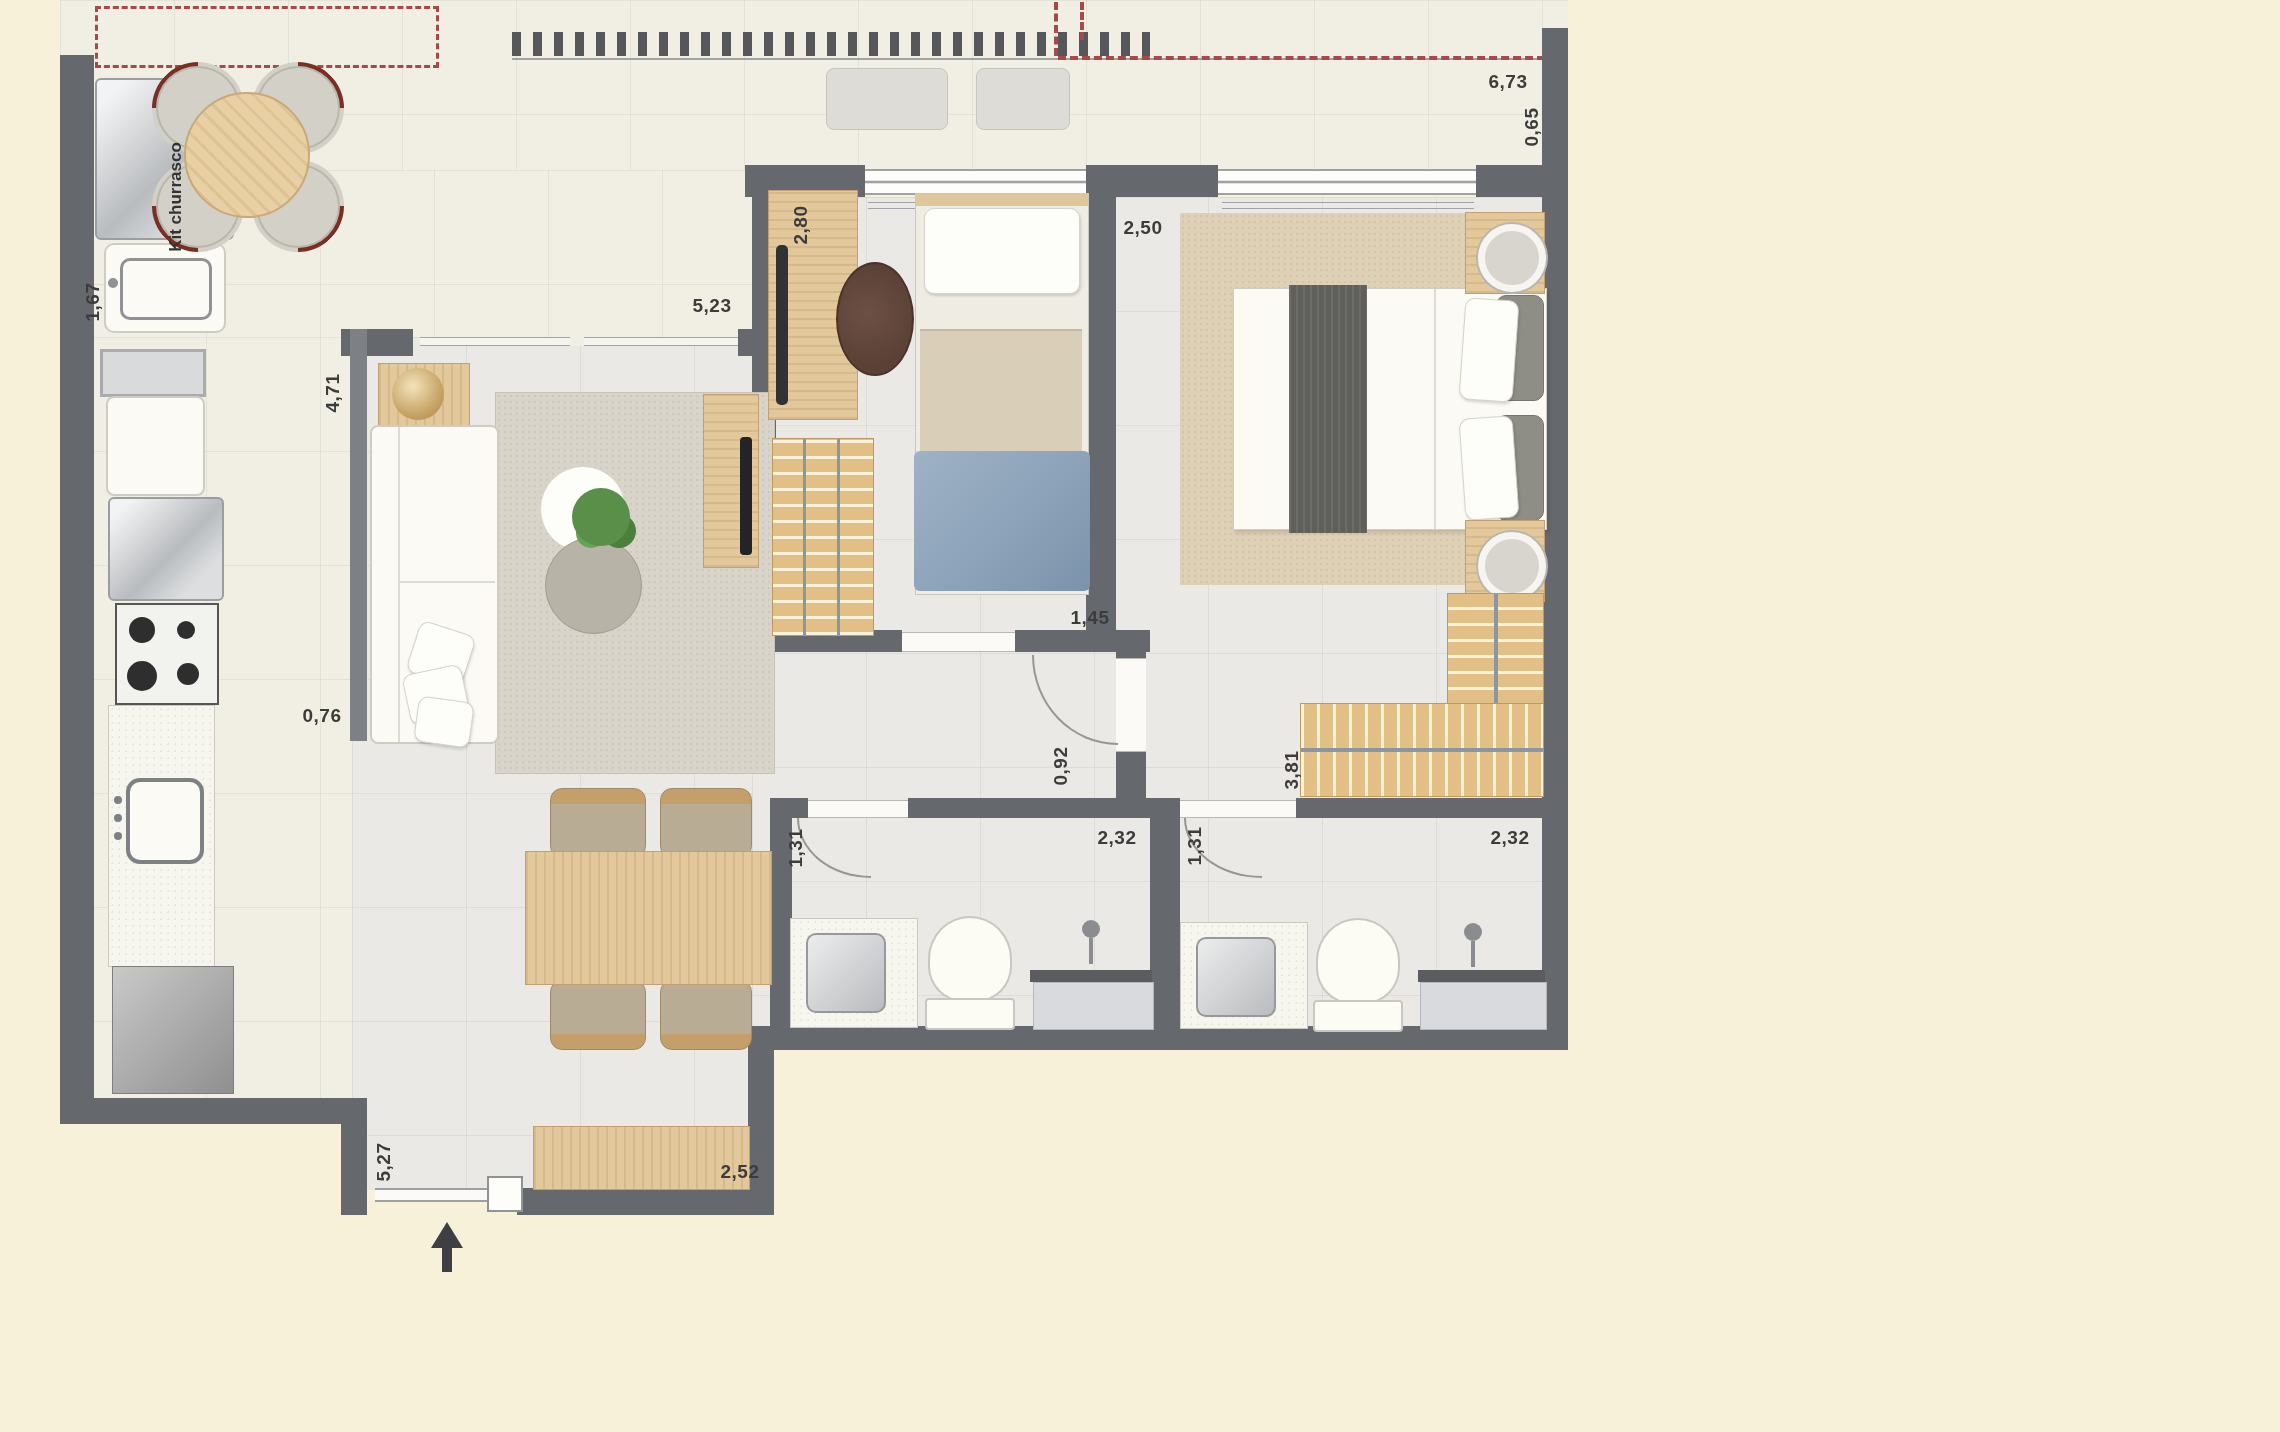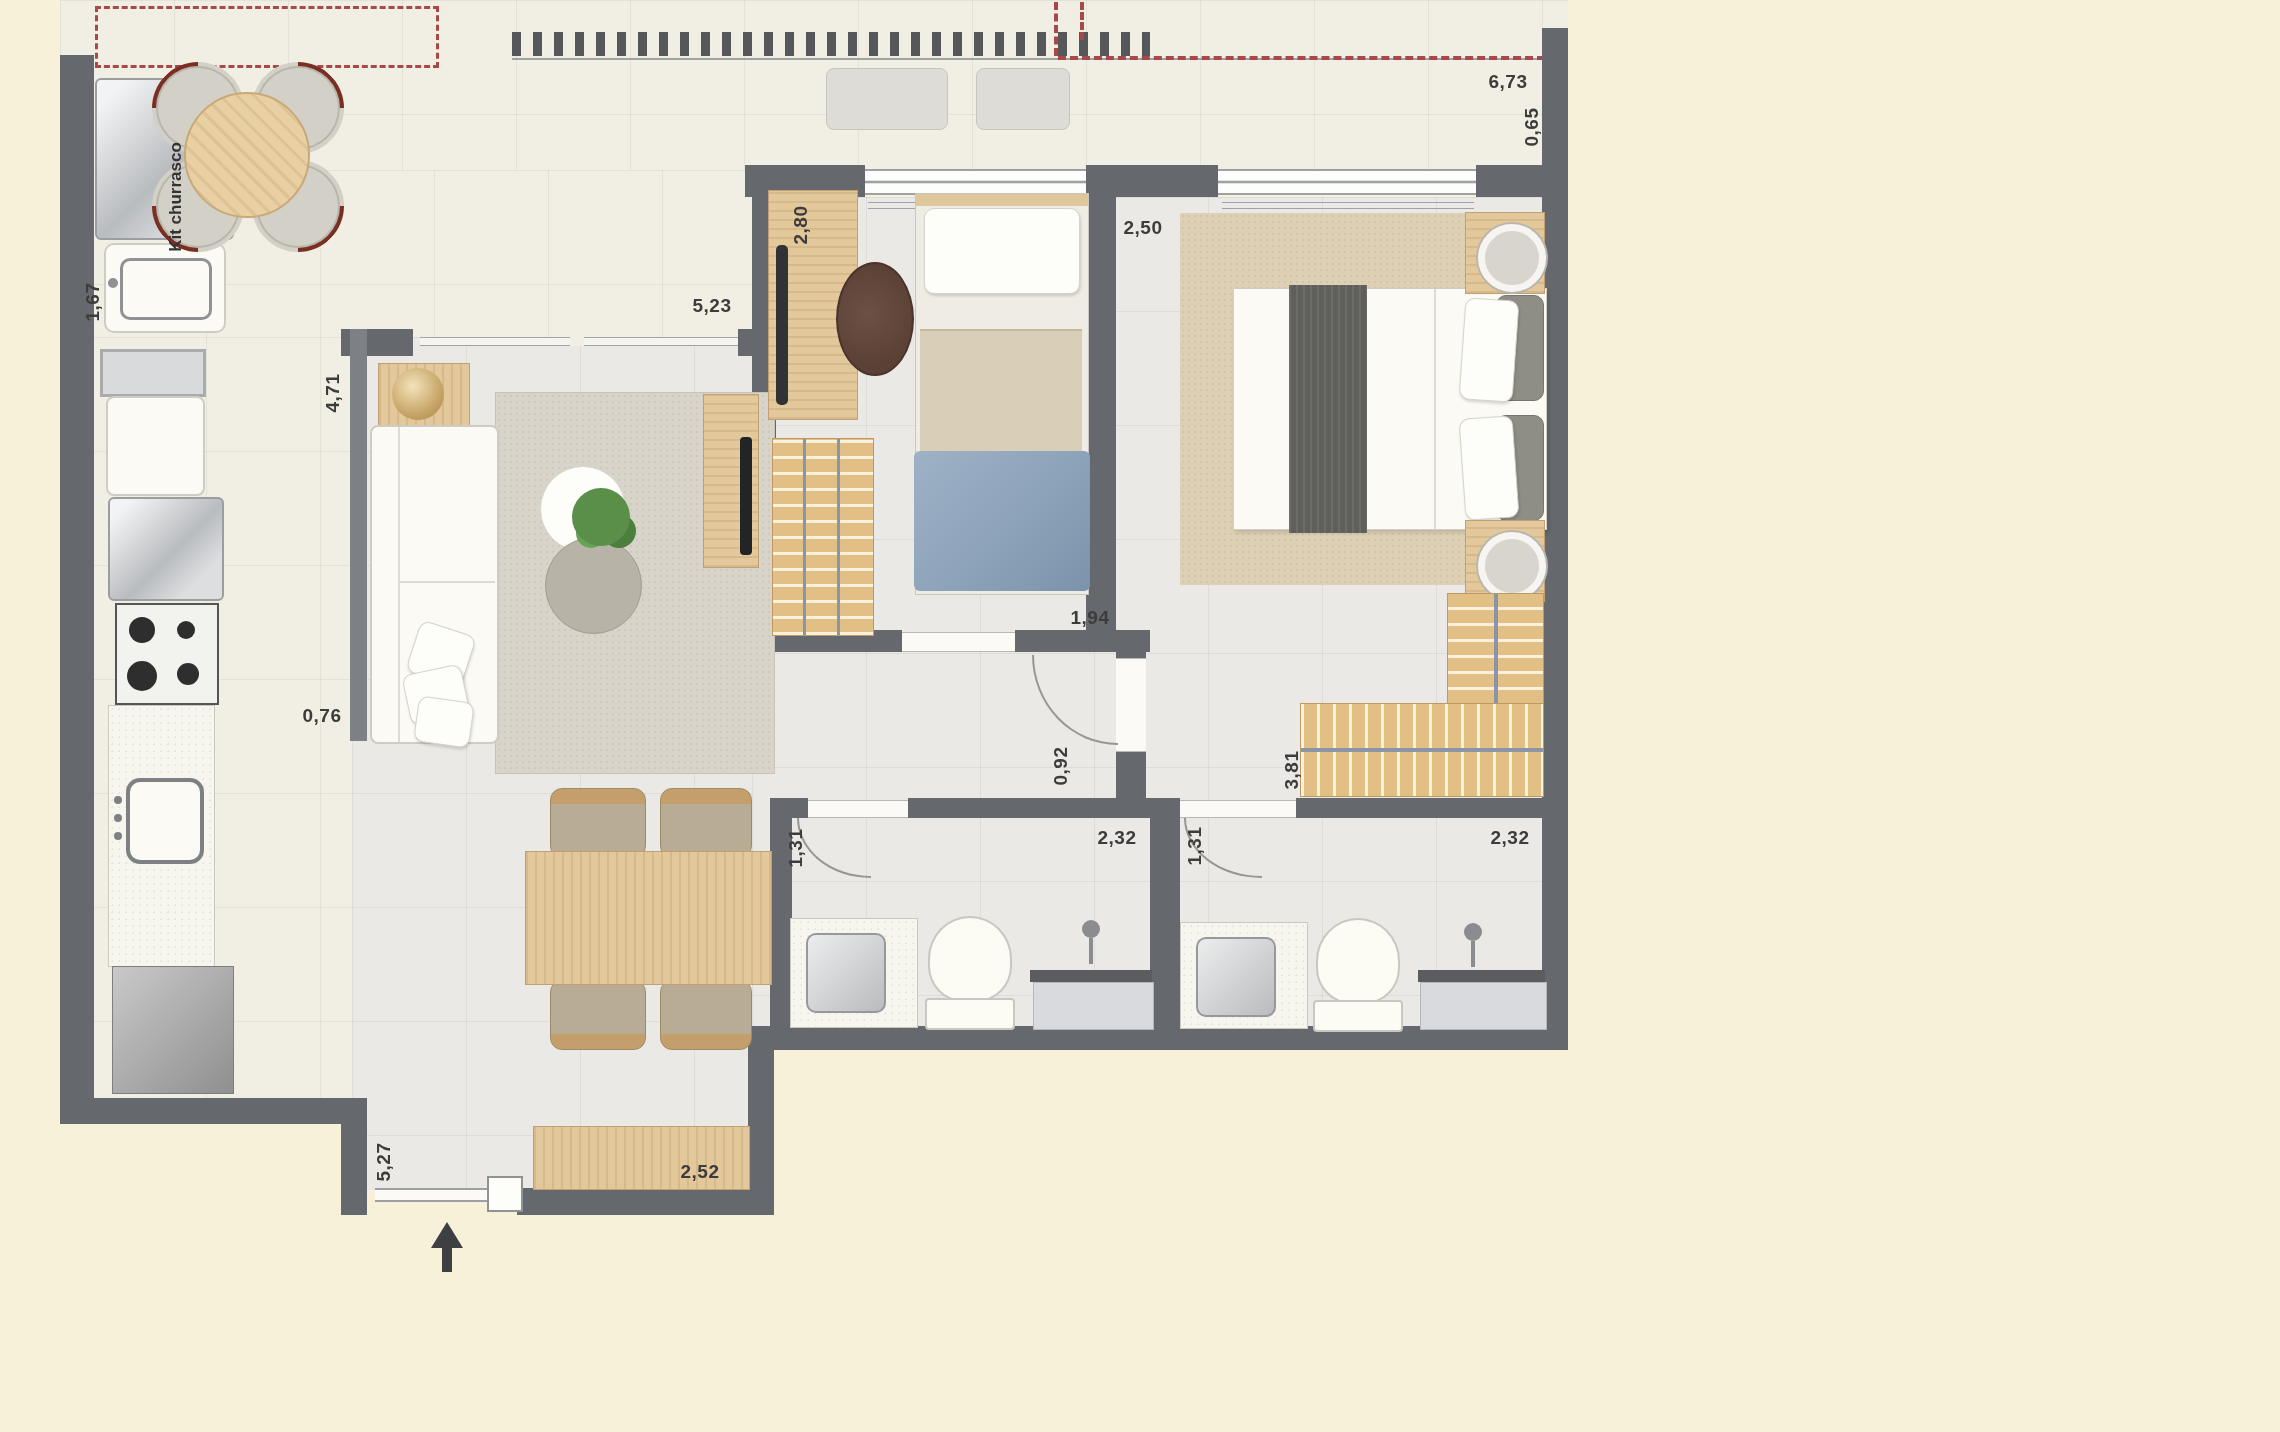--- a/index.html
+++ b/index.html
@@ -232,23 +232,23 @@
 
   <span class="kitlabel" style="left:176px;top:197px">Kit churrasco</span>
   <span class="dim" style="left:1508px;top:82px">6,73</span>
   <span class="dim v" style="left:1532px;top:127px">0,65</span>
   <span class="dim v" style="left:93px;top:302px">1,67</span>
   <span class="dim v" style="left:333px;top:393px">4,71</span>
   <span class="dim" style="left:712px;top:306px">5,23</span>
   <span class="dim v" style="left:801px;top:225px">2,80</span>
   <span class="dim" style="left:1143px;top:228px">2,50</span>
   <span class="dim" style="left:322px;top:716px">0,76</span>
-  <span class="dim" style="left:1090px;top:618px">1,94</span>
+  <span class="dim" style="left:1090px;top:618px">1,45</span>
   <span class="dim v" style="left:1061px;top:766px">0,92</span>
   <span class="dim v" style="left:1292px;top:770px">3,81</span>
   <span class="dim v" style="left:796px;top:848px">1,31</span>
   <span class="dim" style="left:1117px;top:838px">2,32</span>
   <span class="dim v" style="left:1195px;top:846px">1,31</span>
   <span class="dim" style="left:1510px;top:838px">2,32</span>
   <span class="dim v" style="left:384px;top:1162px">5,27</span>
-  <span class="dim" style="left:700px;top:1172px">2,52</span>
+  <span class="dim" style="left:740px;top:1172px">2,52</span>
 
 </div>
 
 </body></html>

